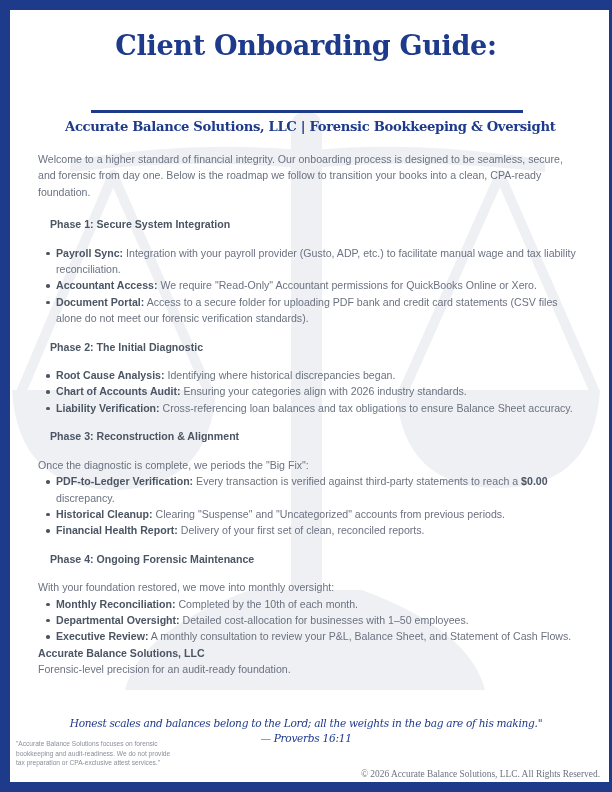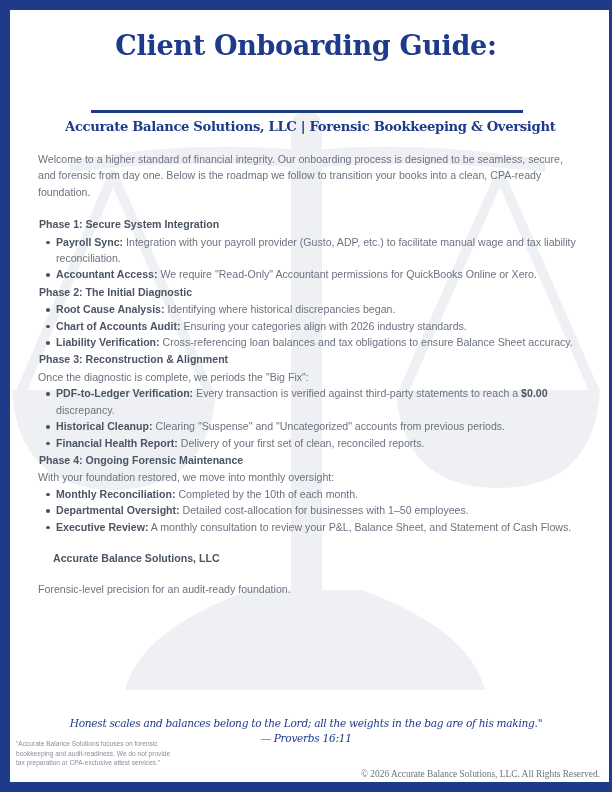--- a/index.html
+++ b/index.html
@@ -73,21 +73,21 @@
       left: 28px; top: 141px;
       width: 540px;
       color: #6b7280;
       font-size: 10.6px;
       line-height: 16.4px;
     }
     .intro { margin: 0 0 16px 0; }
     .phase-title {
       color: #4b5563;
       font-weight: bold;
-      margin: 1px;
+      margin: 12px;
     }
     .phase-lead { margin: 0; }
     ul.items {
       list-style: none;
       margin: 0;
       padding: 0 0 0 18px;
     }
     ul.items li {
       position: relative;
       margin: 0;
@@ -104,21 +104,21 @@
       color: #4b5563;
       font-weight: bold;
     }
     .strong-inline {
       color: #4b5563;
       font-weight: bold;
     }
     .closing-name {
       color: #4b5563;
       font-weight: bold;
-      margin: 15px;
+      margin: 0;
     }
     .closing-tag { margin: 0; }
     .verse {
       position: absolute;
       left: 0; top: 706px;
       width: 592px;
       text-align: center;
       font-family: "DejaVu Serif", "Liberation Serif", serif;
       font-style: italic;
       color: #1e3a8a;
@@ -177,20 +177,21 @@
     <div class="subtitle">Accurate Balance Solutions, LLC | Forensic Bookkeeping &amp; Oversight</div>
 
     <div class="body-block">
       <p class="intro">Welcome to a higher standard of financial integrity. Our onboarding process is designed to be seamless, secure, and forensic from day one. Below is the roadmap we follow to transition your books into a clean, CPA-ready foundation.</p>
 
       <section>
         <p class="phase-title">Phase 1: Secure System Integration</p>
         <ul class="items">
           <li><span class="item-label">Payroll Sync:</span><span> Integration with your payroll provider (Gusto, ADP, etc.) to facilitate manual wage and tax liability reconciliation.</span></li>
           <li><span class="item-label">Accountant Access:</span><span> We require "Read-Only" Accountant permissions for QuickBooks Online or Xero.</span></li>
+          <li><span class="item-label">Document Portal:</span><span> Access to a secure folder for uploading PDF bank and credit card statements (CSV files alone do not meet our forensic verification standards).</span></li>
         </ul>
       </section>
 
       <section>
         <p class="phase-title">Phase 2: The Initial Diagnostic</p>
         <ul class="items">
           <li><span class="item-label">Root Cause Analysis:</span><span> Identifying where historical discrepancies began.</span></li>
           <li><span class="item-label">Chart of Accounts Audit:</span><span> Ensuring your categories align with 2026 industry standards.</span></li>
           <li><span class="item-label">Liability Verification:</span><span> Cross-referencing loan balances and tax obligations to ensure Balance Sheet accuracy.</span></li>
         </ul>

